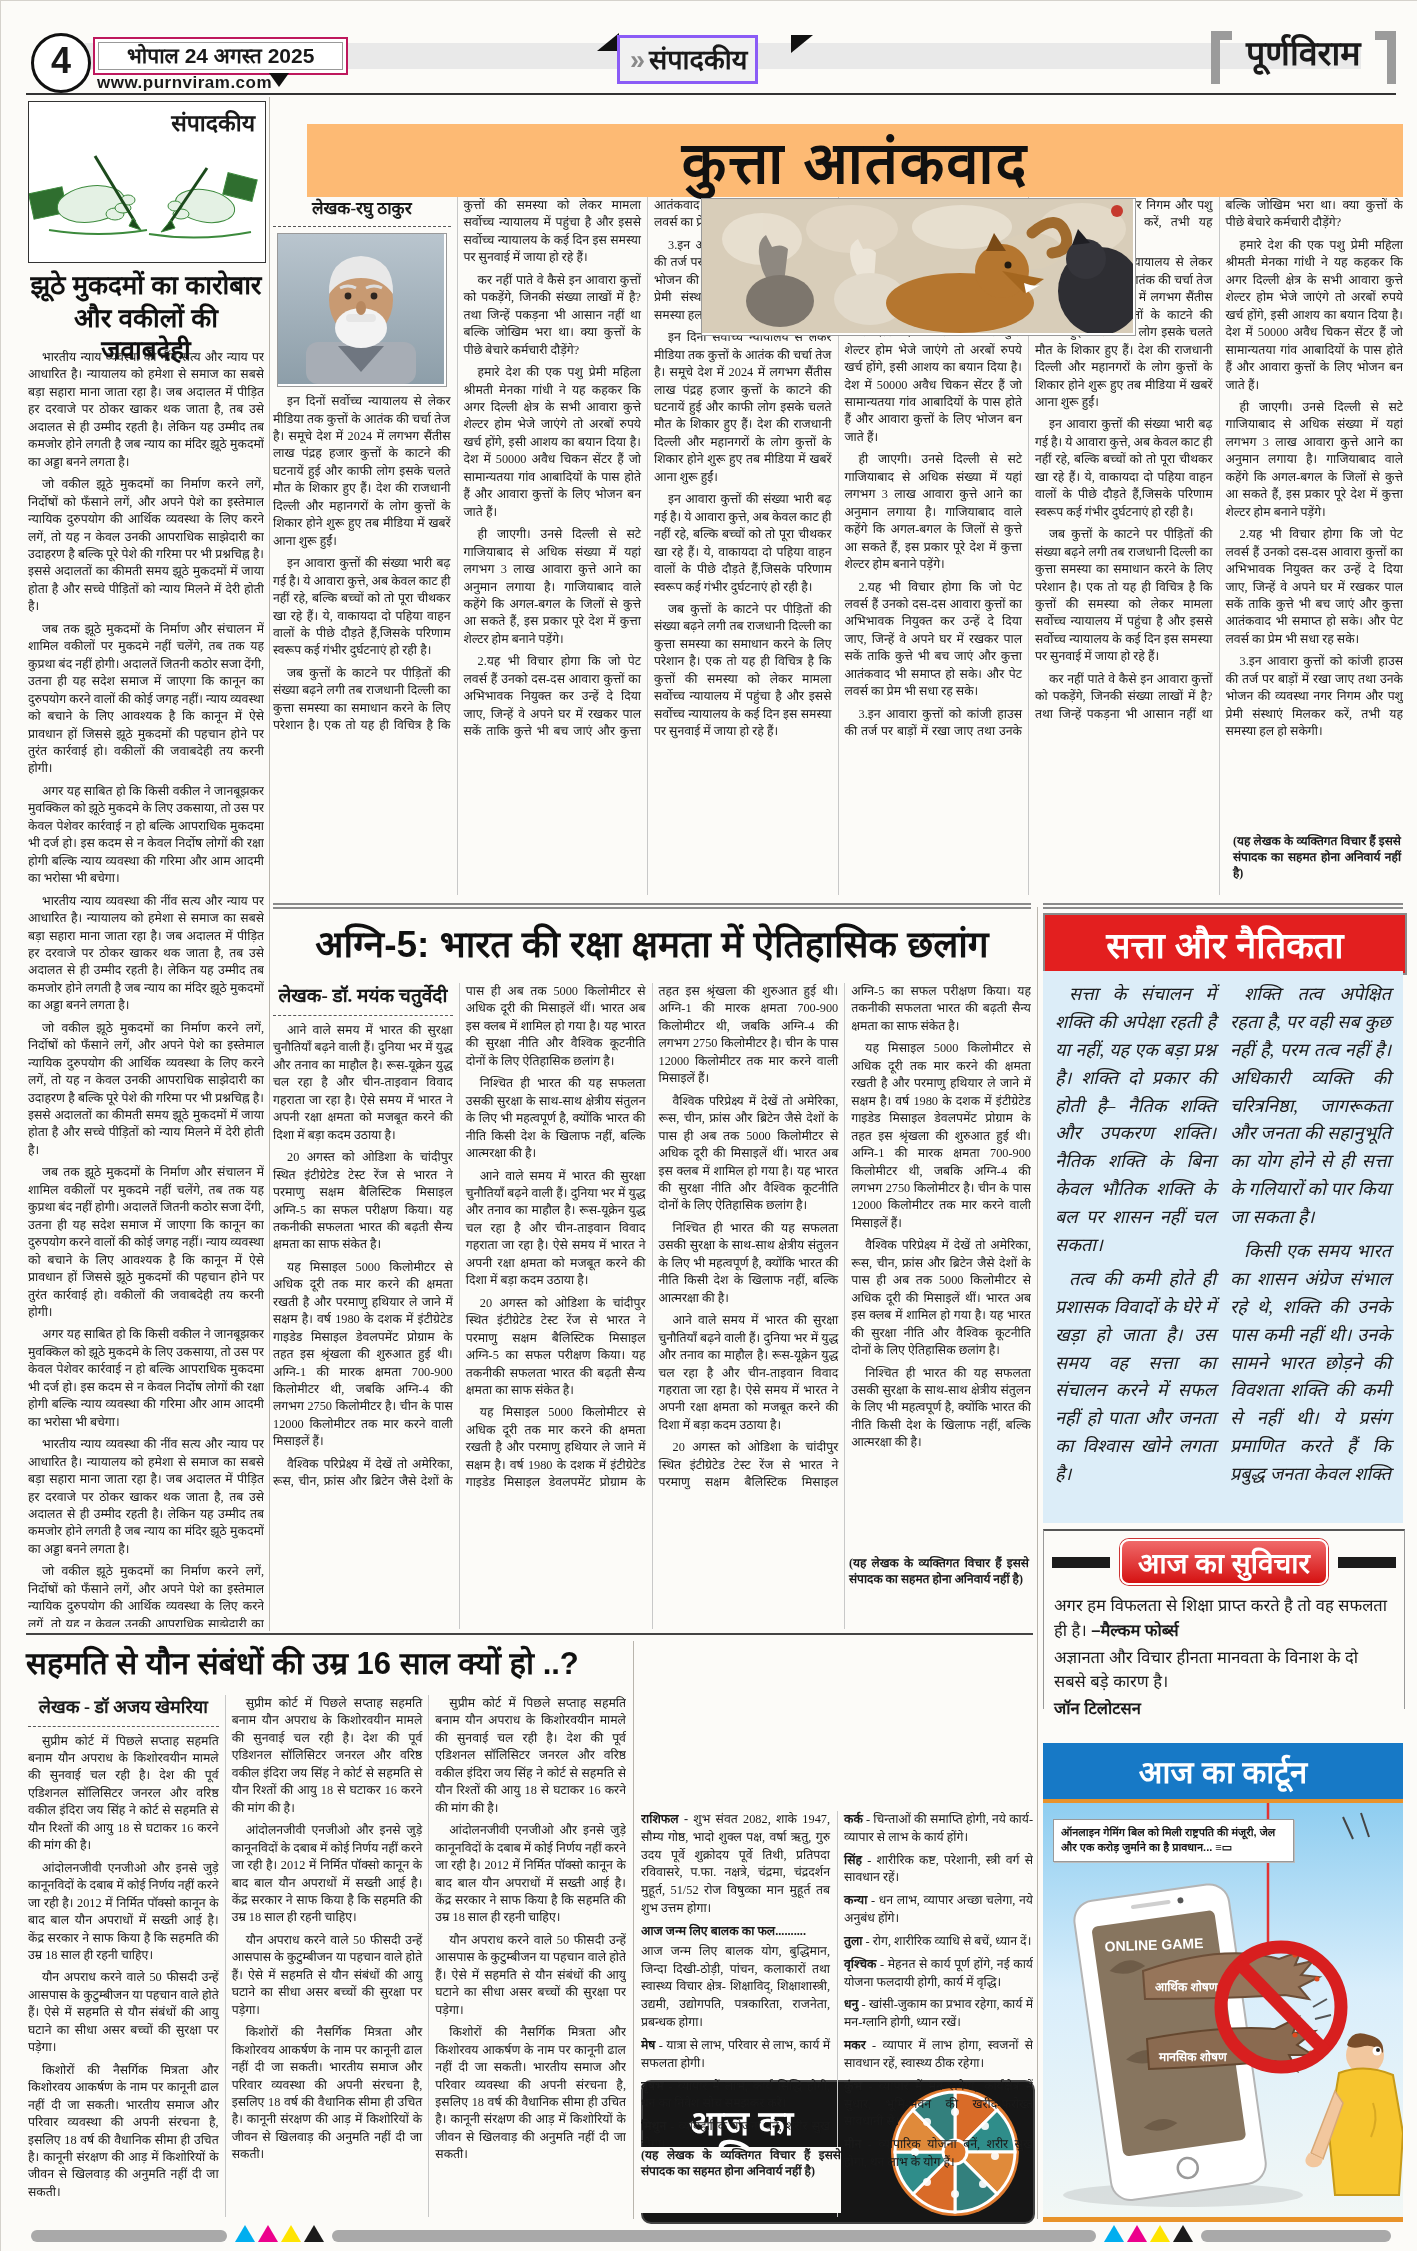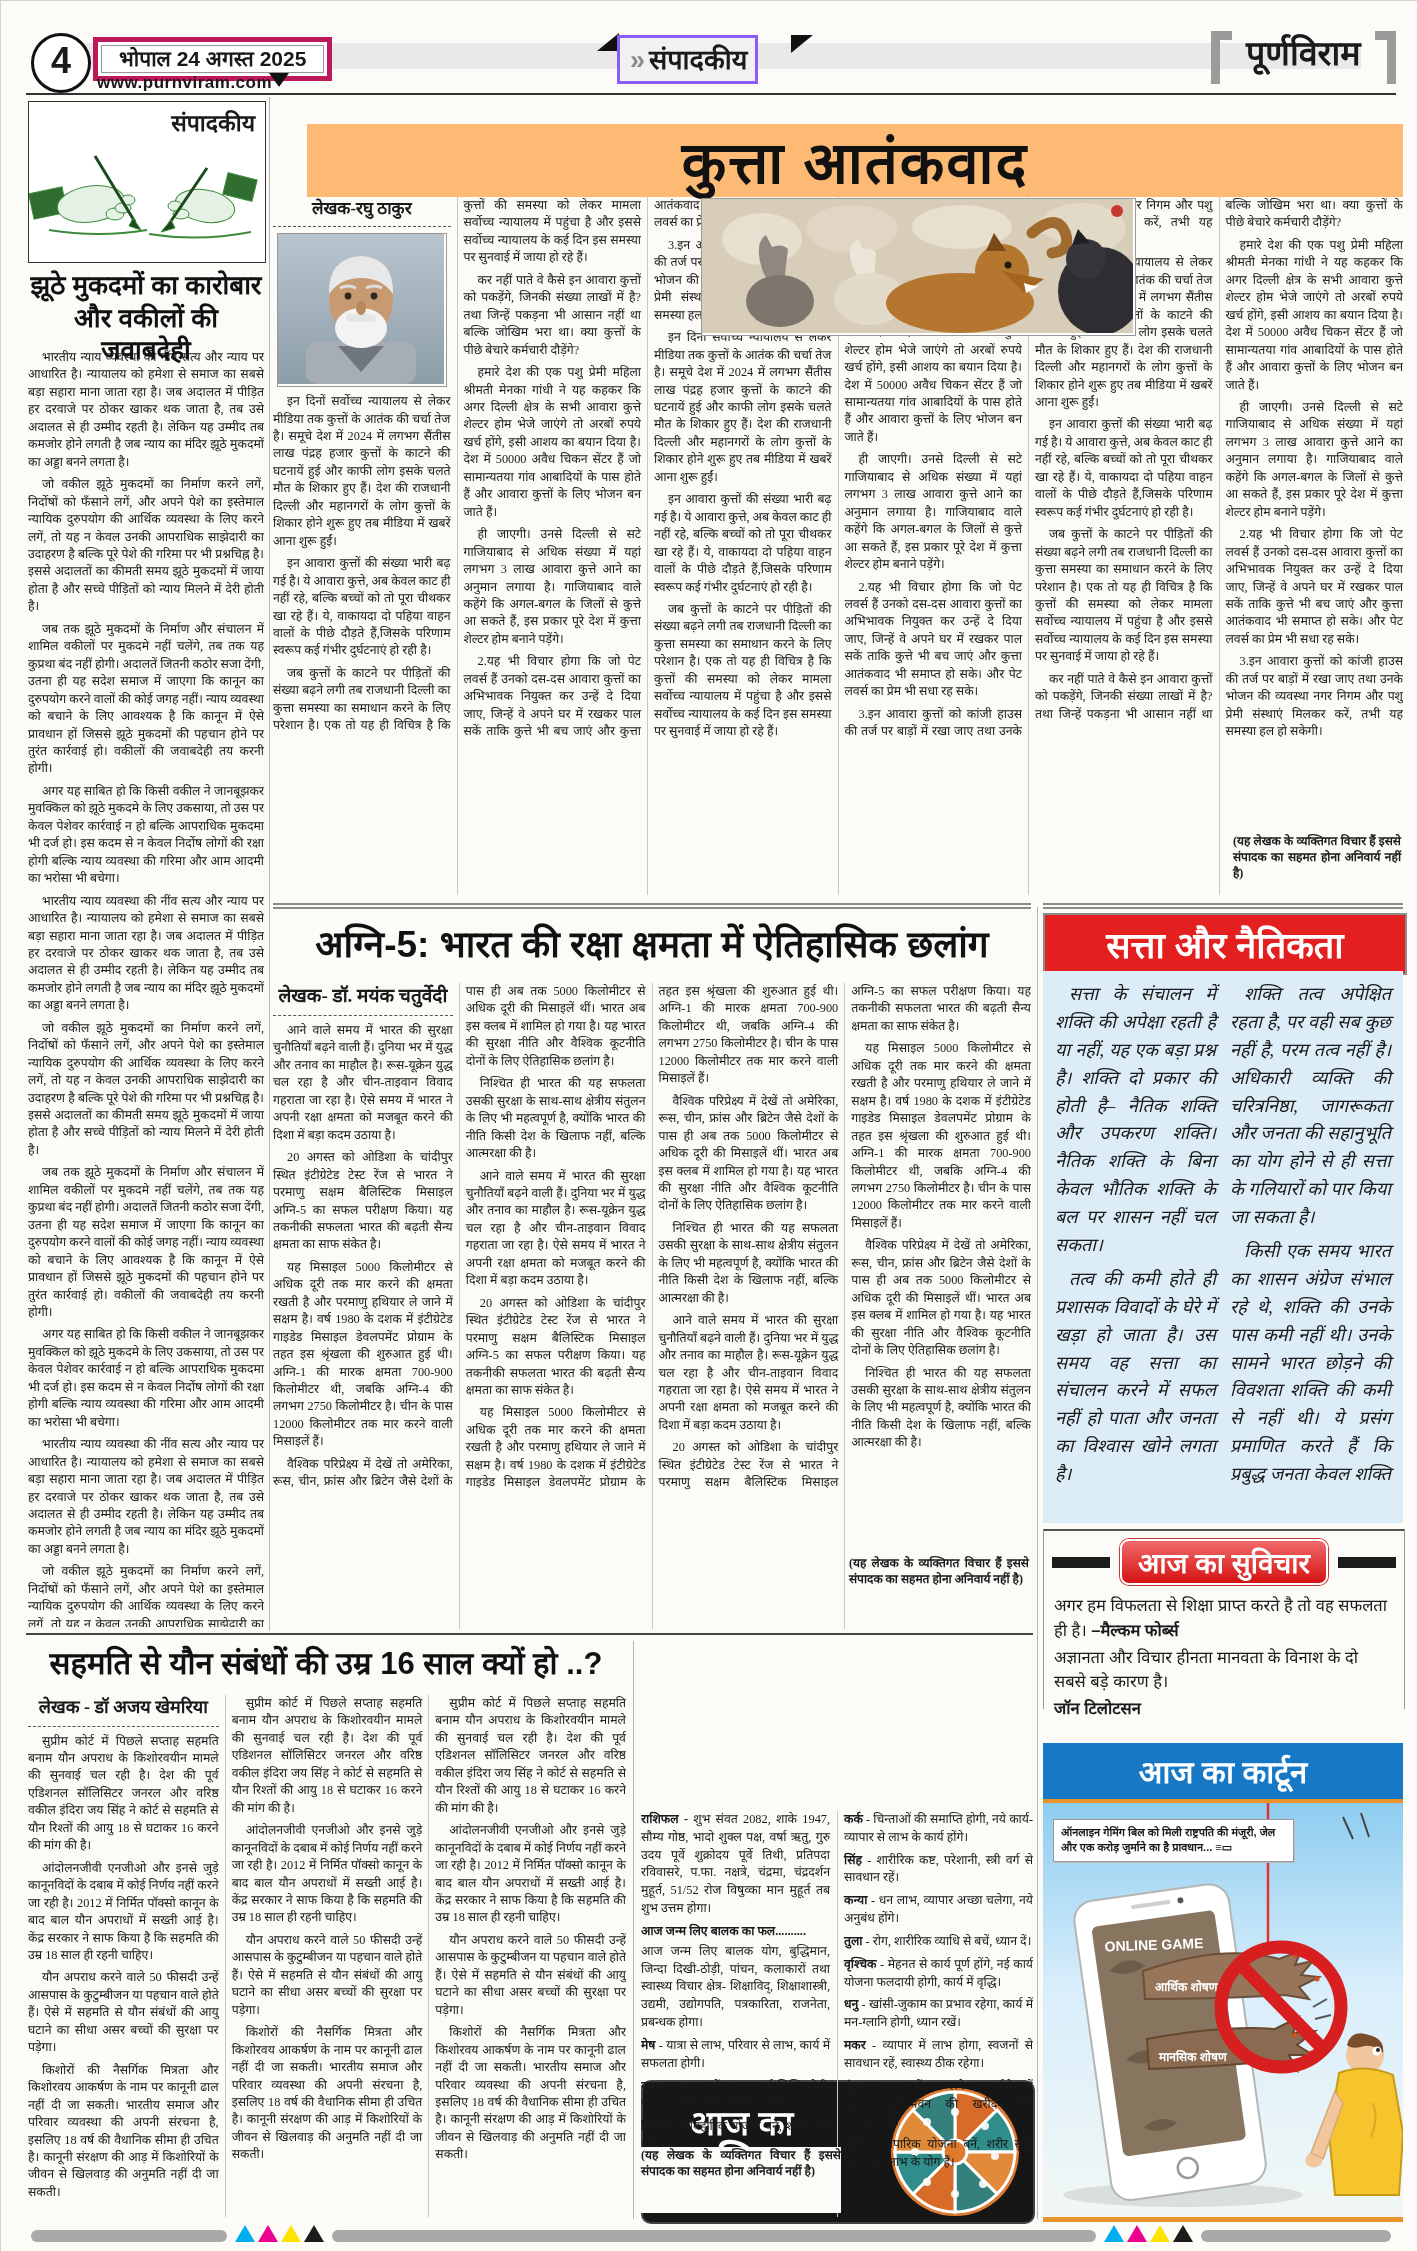--- a/index.html
+++ b/index.html
@@ -3,22 +3,22 @@
 <meta charset="utf-8">
 <style>
   html,body{margin:0;padding:0;background:#e8e6e2;}
   #page{position:relative;width:1417px;height:2251px;background:#fcfbf8;margin:0 auto;
         font-family:"Liberation Sans",sans-serif;color:#1a1a1a;overflow:hidden;border:1px solid #d5d2cc;}
   .abs{position:absolute;}
   
   .gray-band{background:#e9e9e9;}
   .pagenum{width:54px;height:54px;border:3px solid #111;border-radius:50%;background:#fff;
            font-size:36px;font-weight:bold;text-align:center;line-height:50px;}
-  .datebox{border:5px solid #be185d;box-shadow:inset 0 0 0 3px #fff,inset 0 0 0 4px #999;background:#fff;
-           font-size:21px;font-weight:bold;text-align:center;line-height:34px;padding:0 21px;}
+  .datebox{border:2px solid #be185d;box-shadow:inset 0 0 0 3px #fff,inset 0 0 0 4px #999;background:#fff;
+           font-size:21px;font-weight:bold;text-align:center;line-height:34px;padding:0 32px;}
   .website{font-size:17px;font-weight:bold;letter-spacing:.5px;}
   .section-tab{background:#f1f1f1;border:3px solid #8b5cf6;padding:2px 8px 4px 10px;font-size:27px;font-weight:bold;white-space:nowrap;}
   .section-tab .chev{color:#8a8a8a;font-weight:bold;margin-right:4px;}
   .tab-wedge-l{width:0;height:0;border-bottom:18px solid #111;border-left:22px solid transparent;}
   .tab-wedge-r{width:0;height:0;border-top:18px solid #111;border-right:22px solid transparent;}
   .paper-logo{font-size:34px;font-weight:bold;white-space:nowrap;padding:0 14px;line-height:44px;}
   .bracket{width:12px;height:44px;}
   .bracket.l{border-left:9px solid #9b9b9b;border-top:9px solid #9b9b9b;}
   .bracket.r{border-right:9px solid #9b9b9b;border-top:9px solid #9b9b9b;}
   .hrule2{height:2px;background:#333;}
@@ -318,21 +318,21 @@
         <path d="M296 270 Q322 260 350 272 L360 330 L356 392 L292 392 L286 330 Z" fill="#f6c52e" stroke="#c79a18" stroke-width="2"></path>
         <path d="M292 288 L268 350 L280 356 L300 300 Z" fill="#f2c79e" stroke="#d8a877" stroke-width="1.5"></path>
         <path d="M266 350 q-8 10 2 14 q10 2 12 -8 Z" fill="#f2c79e"></path>
         <path d="M330 300 q6 16 -2 34" stroke="#d9a922" stroke-width="2" fill="none"></path>
       </g>
     </svg>
     <div class="caption-box">ऑनलाइन गेमिंग बिल को मिली राष्ट्रपति की मंजूरी, जेल और एक करोड़ जुर्माने का है प्रावधान... ≡▭</div>
   </div>
 
   <div class="abs hrule1" style="left:25px;top:1632px;width:1007px;height:2px;background:#444;"></div>
-  <div class="abs headline" style="left:25px;top:1640px;width:600px;font-size:31px;text-align:center;">सहमति से यौन संबंधों की उम्र 16 साल क्यों हो ..?</div>
+  <div class="abs headline" style="left:25px;top:1640px;width:600px;font-size:31px;text-align:left;">सहमति से यौन संबंधों की उम्र 16 साल क्यों हो ..?</div>
   <div class="abs body-flow cols3" style="left:27px;top:1694px;width:598px;height:522px;">
     <div class="byline" style="font-size:18px;">लेखक - डॉ अजय खेमरिया</div>
   <p>सुप्रीम कोर्ट में पिछले सप्ताह सहमति बनाम यौन अपराध के किशोरवयीन मामले की सुनवाई चल रही है। देश की पूर्व एडिशनल सॉलिसिटर जनरल और वरिष्ठ वकील इंदिरा जय सिंह ने कोर्ट से सहमति से यौन रिश्तों की आयु 18 से घटाकर 16 करने की मांग की है।</p>
       <p>आंदोलनजीवी एनजीओ और इनसे जुड़े कानूनविदों के दबाब में कोई निर्णय नहीं करने जा रही है। 2012 में निर्मित पॉक्सो कानून के बाद बाल यौन अपराधों में सख्ती आई है। केंद्र सरकार ने साफ किया है कि सहमति की उम्र 18 साल ही रहनी चाहिए।</p>
       <p>यौन अपराध करने वाले 50 फीसदी उन्हें आसपास के कुटुम्बीजन या पहचान वाले होते हैं। ऐसे में सहमति से यौन संबंधों की आयु घटाने का सीधा असर बच्चों की सुरक्षा पर पड़ेगा।</p>
       <p>किशोरों की नैसर्गिक मित्रता और किशोरवय आकर्षण के नाम पर कानूनी ढाल नहीं दी जा सकती। भारतीय समाज और परिवार व्यवस्था की अपनी संरचना है, इसलिए 18 वर्ष की वैधानिक सीमा ही उचित है। कानूनी संरक्षण की आड़ में किशोरियों के जीवन से खिलवाड़ की अनुमति नहीं दी जा सकती।</p>
       <p>सुप्रीम कोर्ट में पिछले सप्ताह सहमति बनाम यौन अपराध के किशोरवयीन मामले की सुनवाई चल रही है। देश की पूर्व एडिशनल सॉलिसिटर जनरल और वरिष्ठ वकील इंदिरा जय सिंह ने कोर्ट से सहमति से यौन रिश्तों की आयु 18 से घटाकर 16 करने की मांग की है।</p>
       <p>आंदोलनजीवी एनजीओ और इनसे जुड़े कानूनविदों के दबाब में कोई निर्णय नहीं करने जा रही है। 2012 में निर्मित पॉक्सो कानून के बाद बाल यौन अपराधों में सख्ती आई है। केंद्र सरकार ने साफ किया है कि सहमति की उम्र 18 साल ही रहनी चाहिए।</p>
       <p>यौन अपराध करने वाले 50 फीसदी उन्हें आसपास के कुटुम्बीजन या पहचान वाले होते हैं। ऐसे में सहमति से यौन संबंधों की आयु घटाने का सीधा असर बच्चों की सुरक्षा पर पड़ेगा।</p>
       <p>किशोरों की नैसर्गिक मित्रता और किशोरवय आकर्षण के नाम पर कानूनी ढाल नहीं दी जा सकती। भारतीय समाज और परिवार व्यवस्था की अपनी संरचना है, इसलिए 18 वर्ष की वैधानिक सीमा ही उचित है। कानूनी संरक्षण की आड़ में किशोरियों के जीवन से खिलवाड़ की अनुमति नहीं दी जा सकती।</p>

